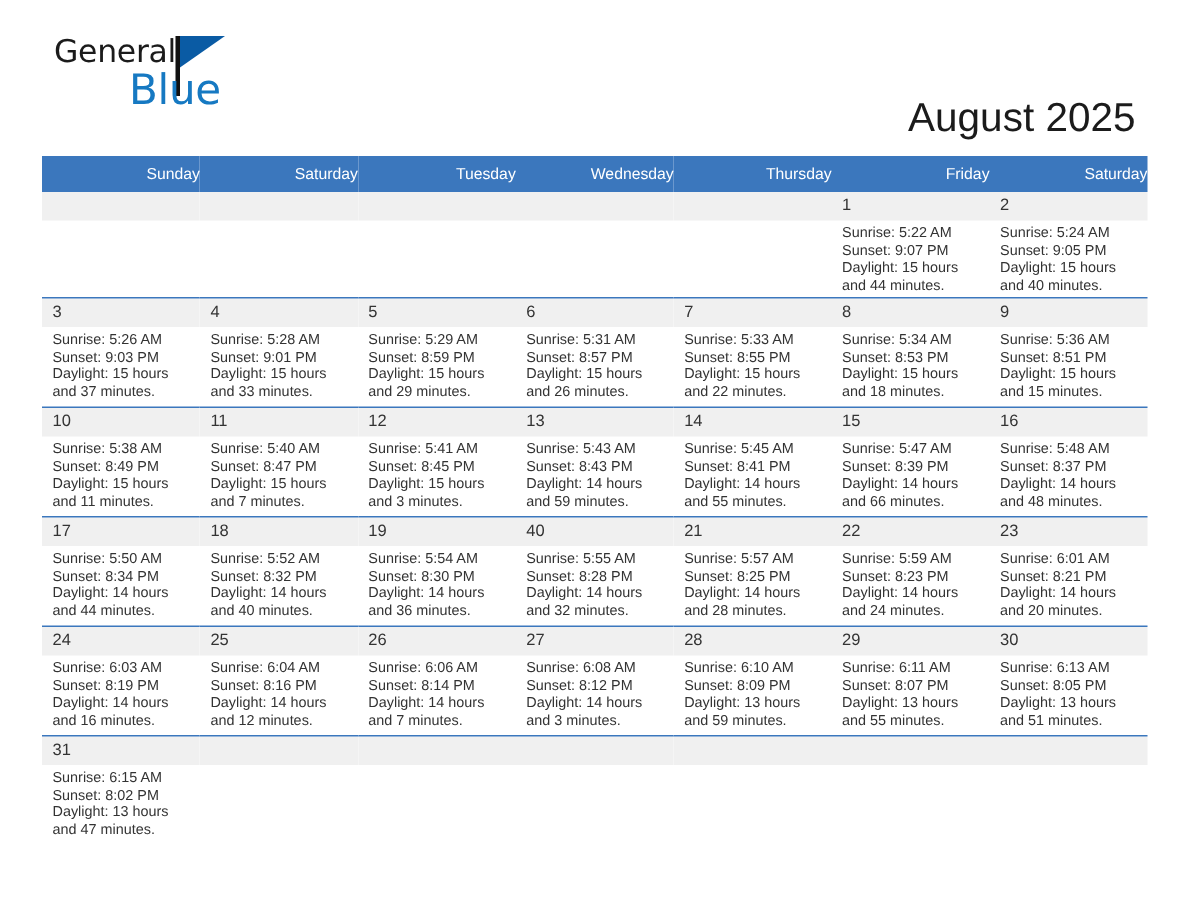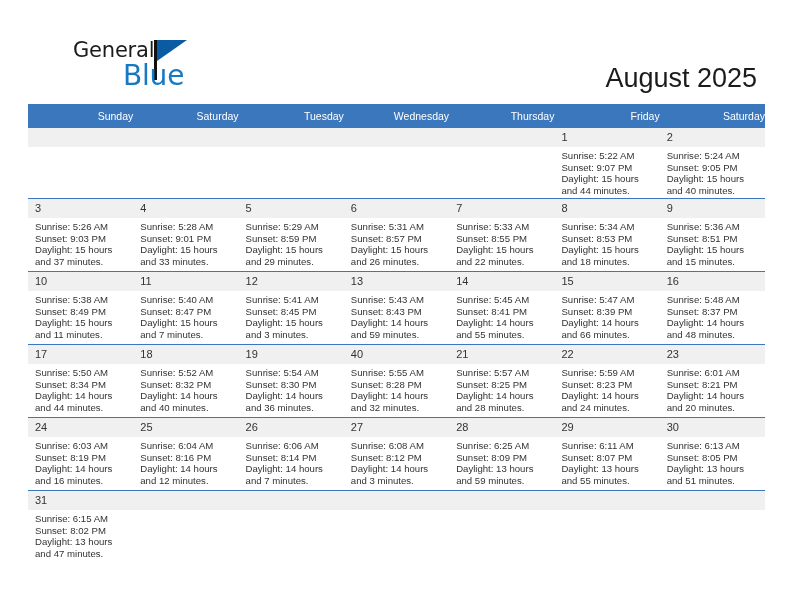--- a/index.html
+++ b/index.html
@@ -25,24 +25,23 @@
   .top {
     position: absolute;
     left: 0;
     top: 0;
     width: 792px;
     height: 100px;
   }
   .logo {
     position: absolute;
     left: 36px;
-    top: 38px;
+    top: 22px;
     width: 140px;
     height: 50px;
-    margin-left: 37px;
   }
   .logo-general {
     position: absolute;
     left: 0;
     top: 0;
     font-size: 21px;
     letter-spacing: -0.2px;
     color: #1b1b1b;
     font-family: "DejaVu Sans", sans-serif;
     font-weight: 400;
@@ -459,21 +458,21 @@
               <div class="lines">
                 <div>Sunrise: 6:08 AM</div>
                 <div>Sunset: 8:12 PM</div>
                 <div>Daylight: 14 hours</div>
                 <div>and 3 minutes.</div>
               </div>
             </td>
             <td>
               <div class="daynum">28</div>
               <div class="lines">
-                <div>Sunrise: 6:25 AM</div>
+                <div>Sunrise: 6:10 AM</div>
                 <div>Sunset: 8:09 PM</div>
                 <div>Daylight: 13 hours</div>
                 <div>and 59 minutes.</div>
               </div>
             </td>
             <td>
               <div class="daynum">29</div>
               <div class="lines">
                 <div>Sunrise: 6:11 AM</div>
                 <div>Sunset: 8:07 PM</div>

